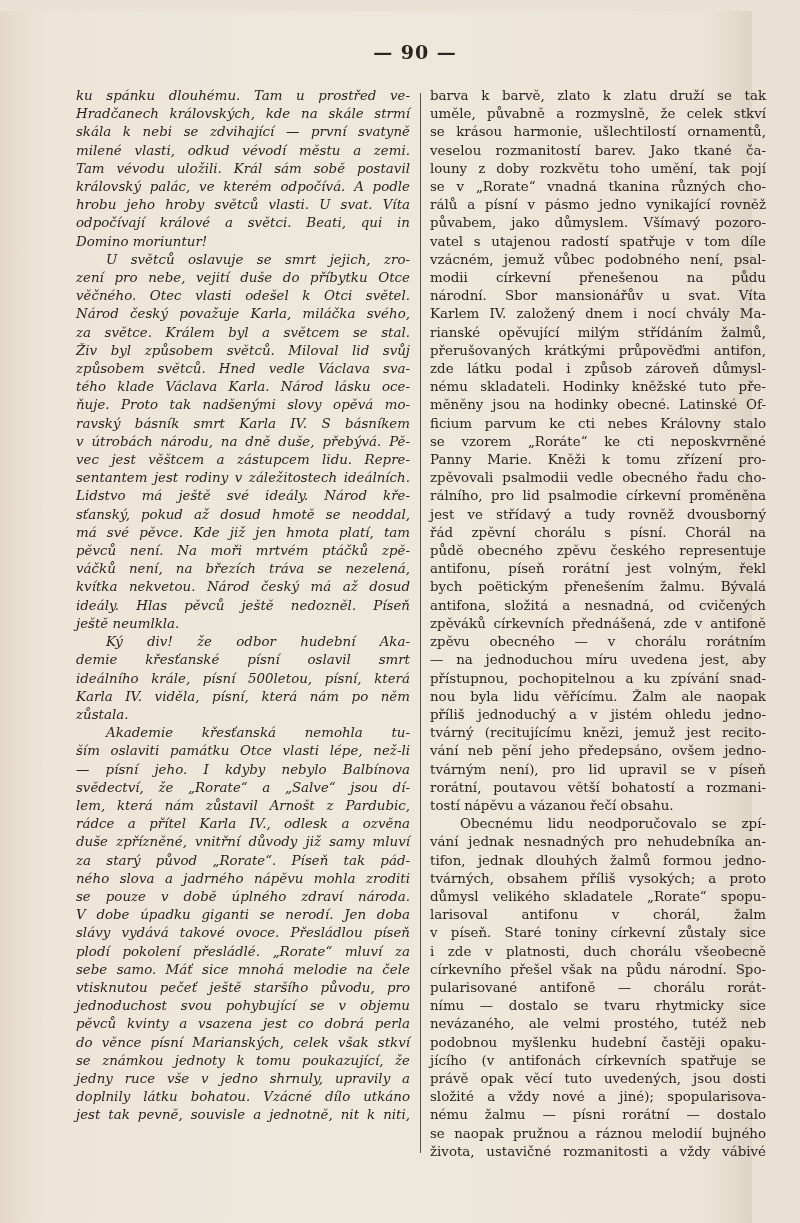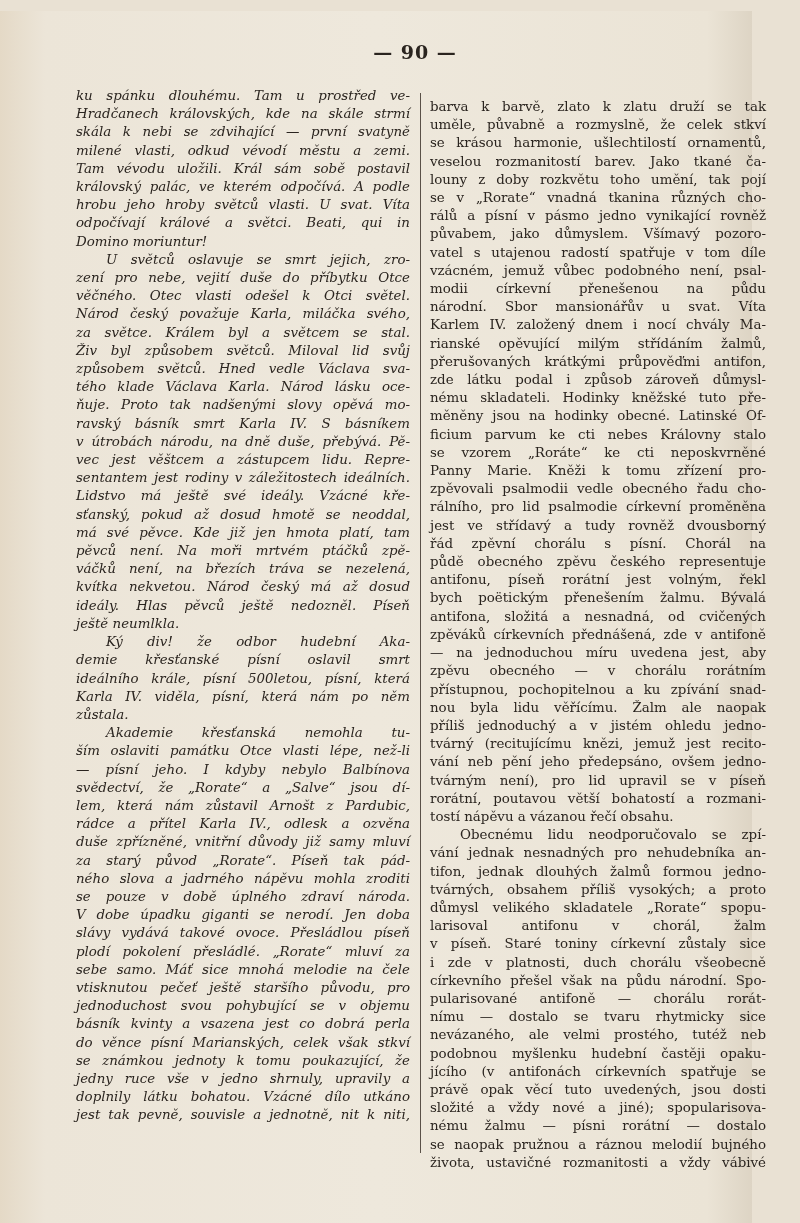--- a/index.html
+++ b/index.html
@@ -17,21 +17,21 @@
   .page-number {
     position: absolute; left: 360px; top: 30px; width: 110px; text-align: center;
     font-size: 19px; font-weight: bold; letter-spacing: 1px; color: #2a241f;
   }
   .col {
     position: absolute; top: 76px;
     font-size: 13.4px; line-height: 18.2px;
     text-align: justify;
   }
   .col-left { left: 76px; width: 334px; font-style: italic; }
-  .col-right { left: 430px; width: 336px; margin-top: 11px; }
+  .col-right { left: 430px; width: 336px; }
   .rule {
     position: absolute; left: 420px; top: 82px; width: 1px; height: 1060px;
     background: #5a5148;
   }
   .line { display: block; white-space: nowrap; text-align-last: justify; text-align: justify; }
   .line.last { text-align-last: left; }
   .line.indent { padding-left: 30px; }
   .bottom-bar {
     position: absolute; left: 0; bottom: 0; width: 800px; height: 3px;
     background: #5c7c84;
@@ -58,21 +58,21 @@
       <span class="line">Národ český považuje Karla, miláčka svého,</span>
       <span class="line">za světce. Králem byl a světcem se stal.</span>
       <span class="line">Živ byl způsobem světců. Miloval lid svůj</span>
       <span class="line">způsobem světců. Hned vedle Václava sva-</span>
       <span class="line">tého klade Václava Karla. Národ lásku oce-</span>
       <span class="line">ňuje. Proto tak nadšenými slovy opěvá mo-</span>
       <span class="line">ravský básník smrt Karla IV. S básníkem</span>
       <span class="line">v útrobách národu, na dně duše, přebývá. Pě-</span>
       <span class="line">vec jest věštcem a zástupcem lidu. Repre-</span>
       <span class="line">sentantem jest rodiny v záležitostech ideálních.</span>
-      <span class="line">Lidstvo má ještě své ideály. Vzácné kře-</span>
+      <span class="line">Lidstvo má ještě své ideály. Národ kře-</span>
       <span class="line">sťanský, pokud až dosud hmotě se neoddal,</span>
       <span class="line">má své pěvce. Kde již jen hmota platí, tam</span>
       <span class="line">pěvců není. Na moři mrtvém ptáčků zpě-</span>
       <span class="line">váčků není, na březích tráva se nezelená,</span>
       <span class="line">kvítka nekvetou. Národ český má až dosud</span>
       <span class="line">ideály. Hlas pěvců ještě nedozněl. Píseň</span>
       <span class="line last">ještě neumlkla.</span>
       <span class="line indent">Ký div! že odbor hudební Aka-</span>
       <span class="line">demie křesťanské písní oslavil smrt</span>
       <span class="line">ideálního krále, písní 500letou, písní, která</span>
@@ -87,21 +87,21 @@
       <span class="line">duše zpřízněné, vnitřní důvody již samy mluví</span>
       <span class="line">za starý původ „Rorate“. Píseň tak pád-</span>
       <span class="line">ného slova a jadrného nápěvu mohla zroditi</span>
       <span class="line">se pouze v době úplného zdraví národa.</span>
       <span class="line">V dobe úpadku giganti se nerodí. Jen doba</span>
       <span class="line">slávy vydává takové ovoce. Přesládlou píseň</span>
       <span class="line">plodí pokolení přesládlé. „Rorate“ mluví za</span>
       <span class="line">sebe samo. Máť sice mnohá melodie na čele</span>
       <span class="line">vtisknutou pečeť ještě staršího původu, pro</span>
       <span class="line">jednoduchost svou pohybující se v objemu</span>
-      <span class="line">básník kvinty a vsazena jest co dobrá perla</span>
+      <span class="line">pěvců kvinty a vsazena jest co dobrá perla</span>
       <span class="line">do věnce písní Marianských, celek však stkví</span>
       <span class="line">se známkou jednoty k tomu poukazující, že</span>
       <span class="line">jedny ruce vše v jedno shrnuly, upravily a</span>
       <span class="line">doplnily látku bohatou. Vzácné dílo utkáno</span>
       <span class="line">jest tak pevně, souvisle a jednotně, nit k niti,</span>
     </div>
   <div class="rule"></div>
   <div class="col col-right" id="col-right">
       <span class="line">barva k barvě, zlato k zlatu druží se tak</span>
       <span class="line">uměle, půvabně a rozmyslně, že celek stkví</span>
@@ -126,22 +126,22 @@
       <span class="line">Panny Marie. Kněži k tomu zřízení pro-</span>
       <span class="line">zpěvovali psalmodii vedle obecného řadu cho-</span>
       <span class="line">rálního, pro lid psalmodie církevní proměněna</span>
       <span class="line">jest ve střídavý a tudy rovněž dvousborný</span>
       <span class="line">řád zpěvní chorálu s písní. Chorál na</span>
       <span class="line">půdě obecného zpěvu českého representuje</span>
       <span class="line">antifonu, píseň rorátní jest volným, řekl</span>
       <span class="line">bych poëtickým přenešením žalmu. Bývalá</span>
       <span class="line">antifona, složitá a nesnadná, od cvičených</span>
       <span class="line">zpěváků církevních přednášená, zde v antifoně</span>
+      <span class="line">zpěvu obecného — v chorálu rorátním</span>
       <span class="line">— na jednoduchou míru uvedena jest, aby</span>
-      <span class="line">zpěvu obecného — v chorálu rorátním</span>
       <span class="line">přístupnou, pochopitelnou a ku zpívání snad-</span>
       <span class="line">nou byla lidu věřícímu. Žalm ale naopak</span>
       <span class="line">příliš jednoduchý a v jistém ohledu jedno-</span>
       <span class="line">tvárný (recitujícímu knězi, jemuž jest recito-</span>
       <span class="line">vání neb pění jeho předepsáno, ovšem jedno-</span>
       <span class="line">tvárným není), pro lid upravil se v píseň</span>
       <span class="line">rorátní, poutavou větší bohatostí a rozmani-</span>
       <span class="line last">tostí nápěvu a vázanou řečí obsahu.</span>
       <span class="line indent">Obecnému lidu neodporučovalo se zpí-</span>
       <span class="line">vání jednak nesnadných pro nehudebníka an-</span>

